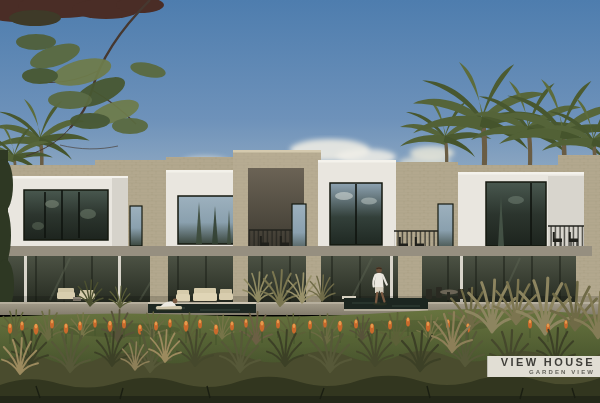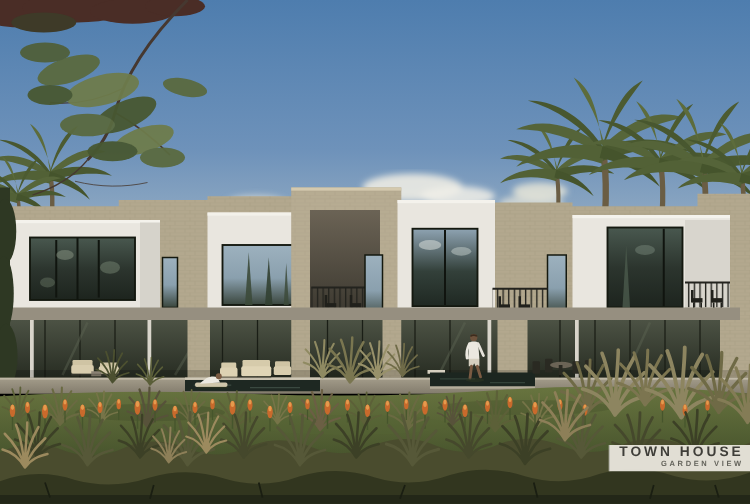--- a/index.html
+++ b/index.html
@@ -421,16 +421,16 @@
       <ellipse cx="90" cy="121" rx="20" ry="8" fill="#485832"></ellipse>
       <ellipse cx="130" cy="126" rx="18" ry="8" fill="#5a6a40"></ellipse>
       <ellipse cx="40" cy="76" rx="18" ry="8" fill="#485832"></ellipse>
       <ellipse cx="148" cy="70" rx="18" ry="7" fill="#5a6a40" transform="rotate(12 148 70)"></ellipse>
       <ellipse cx="36" cy="42" rx="20" ry="8" fill="#50603a"></ellipse>
     </g>
   </g>
 </svg>
 
 <div class="badge">
-  <div class="badge-title">TOWN HOUSE</div>
+  <div class="badge-title">VIEW HOUSE</div>
   <div class="badge-subtitle">GARDEN VIEW</div>
 </div>
 </div>
 
 </body></html>

